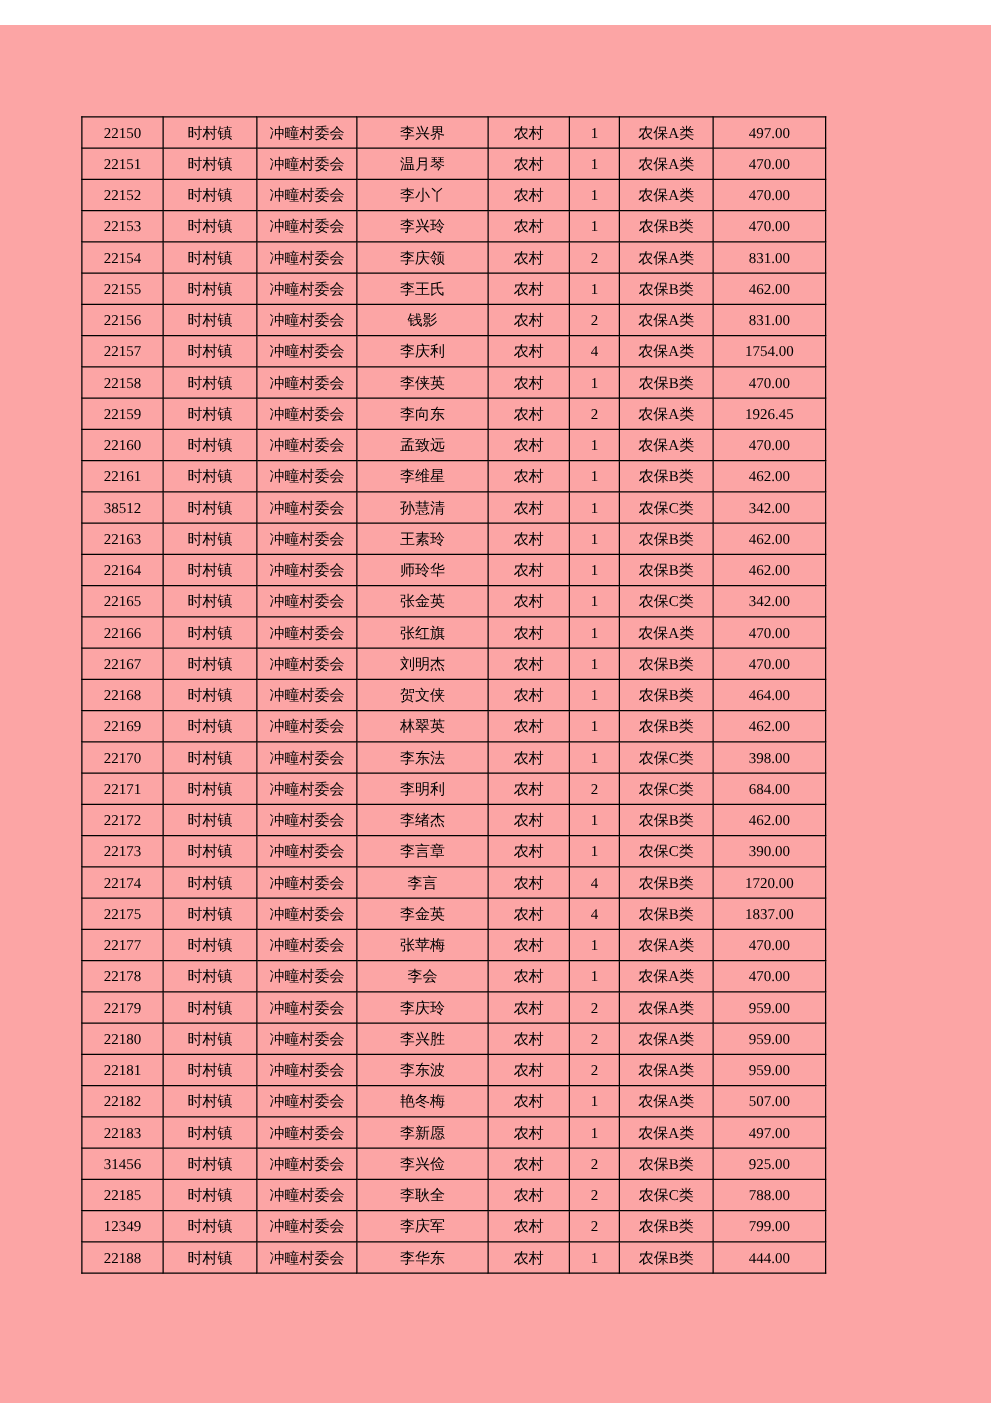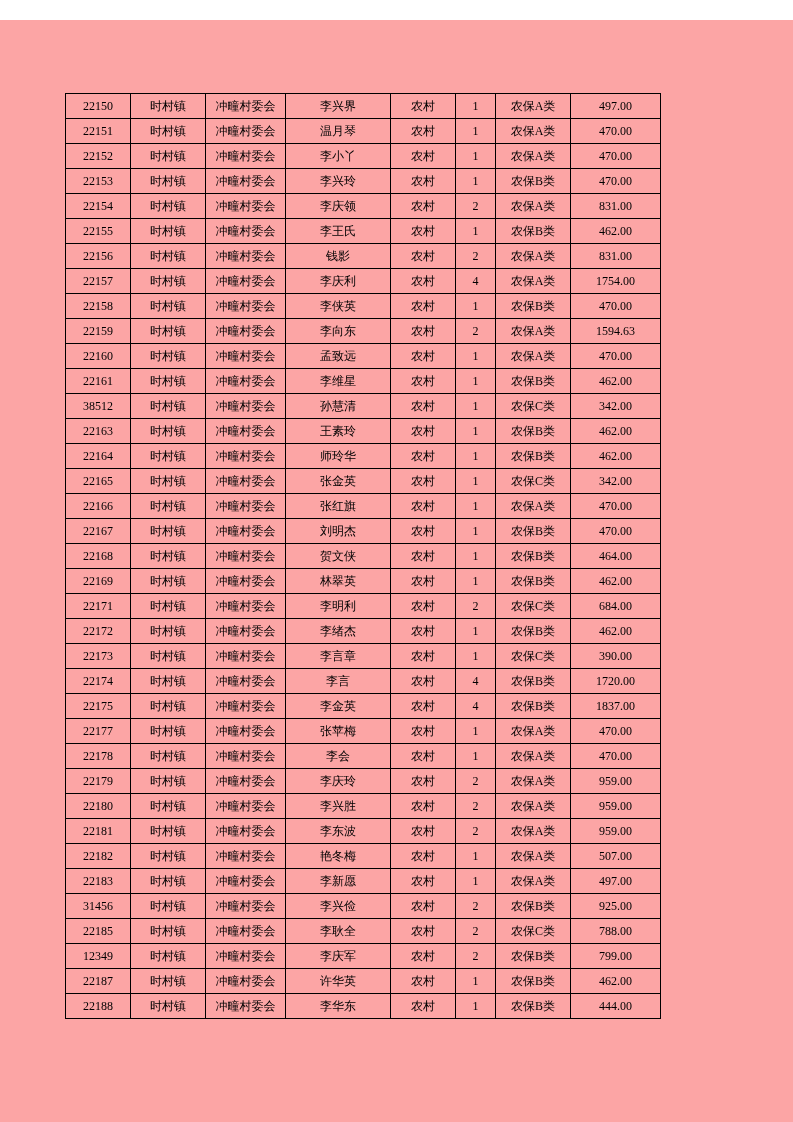--- a/index.html
+++ b/index.html
@@ -151,21 +151,21 @@
           <td>470.00</td>
         </tr>
         <tr>
           <td>22159</td>
           <td>时村镇</td>
           <td>冲疃村委会</td>
           <td>李向东</td>
           <td>农村</td>
           <td>2</td>
           <td>农保A类</td>
-          <td>1594.63</td>
+          <td>1926.45</td>
         </tr>
         <tr>
           <td>22160</td>
           <td>时村镇</td>
           <td>冲疃村委会</td>
           <td>孟致远</td>
           <td>农村</td>
           <td>1</td>
           <td>农保A类</td>
           <td>470.00</td>
@@ -254,20 +254,30 @@
           <td>22169</td>
           <td>时村镇</td>
           <td>冲疃村委会</td>
           <td>林翠英</td>
           <td>农村</td>
           <td>1</td>
           <td>农保B类</td>
           <td>462.00</td>
         </tr>
         <tr>
+          <td>22170</td>
+          <td>时村镇</td>
+          <td>冲疃村委会</td>
+          <td>李东法</td>
+          <td>农村</td>
+          <td>1</td>
+          <td>农保C类</td>
+          <td>398.00</td>
+        </tr>
+        <tr>
           <td>22171</td>
           <td>时村镇</td>
           <td>冲疃村委会</td>
           <td>李明利</td>
           <td>农村</td>
           <td>2</td>
           <td>农保C类</td>
           <td>684.00</td>
         </tr>
         <tr>
@@ -402,30 +412,20 @@
         </tr>
         <tr>
           <td>12349</td>
           <td>时村镇</td>
           <td>冲疃村委会</td>
           <td>李庆军</td>
           <td>农村</td>
           <td>2</td>
           <td>农保B类</td>
           <td>799.00</td>
-        </tr>
-        <tr>
-          <td>22187</td>
-          <td>时村镇</td>
-          <td>冲疃村委会</td>
-          <td>许华英</td>
-          <td>农村</td>
-          <td>1</td>
-          <td>农保B类</td>
-          <td>462.00</td>
         </tr>
         <tr>
           <td>22188</td>
           <td>时村镇</td>
           <td>冲疃村委会</td>
           <td>李华东</td>
           <td>农村</td>
           <td>1</td>
           <td>农保B类</td>
           <td>444.00</td>

